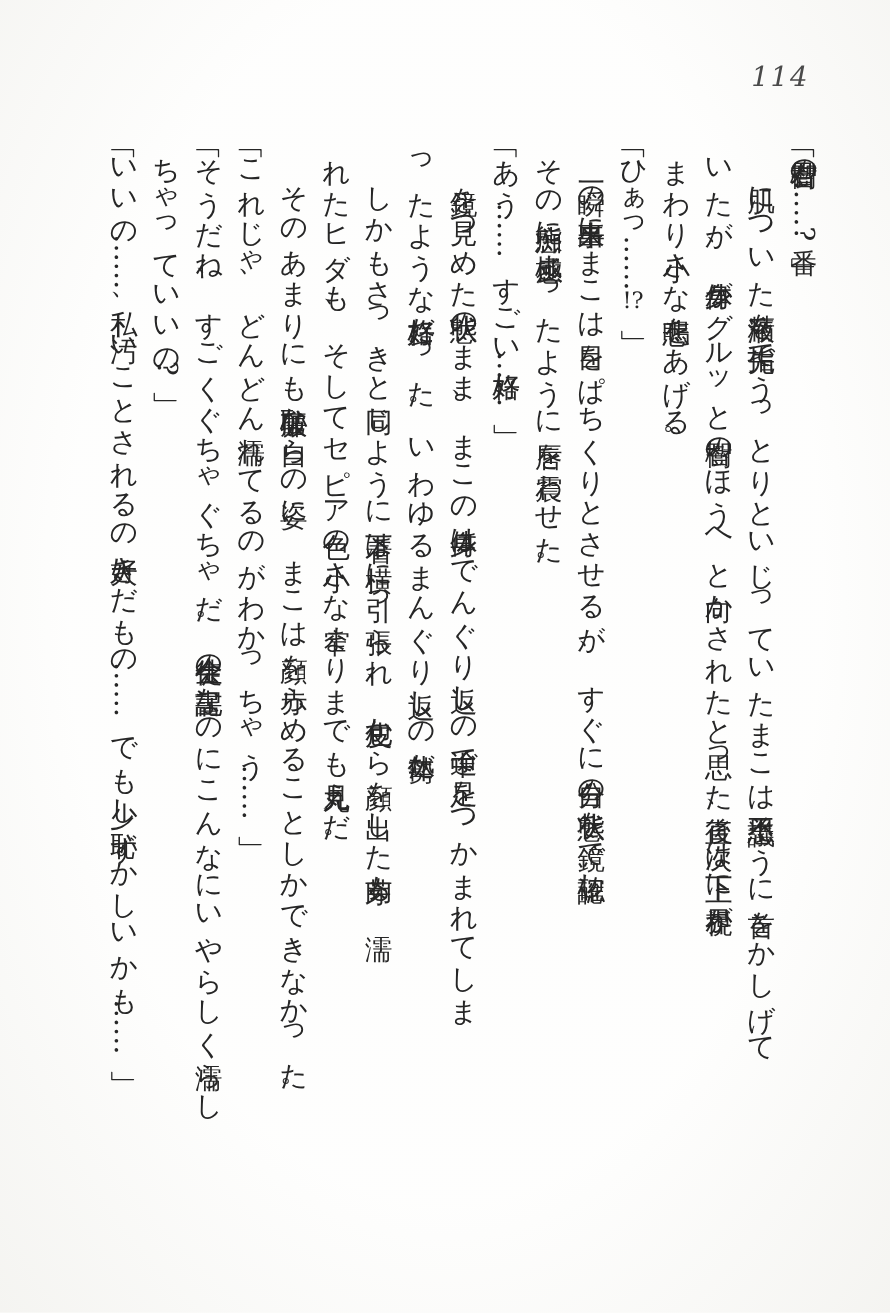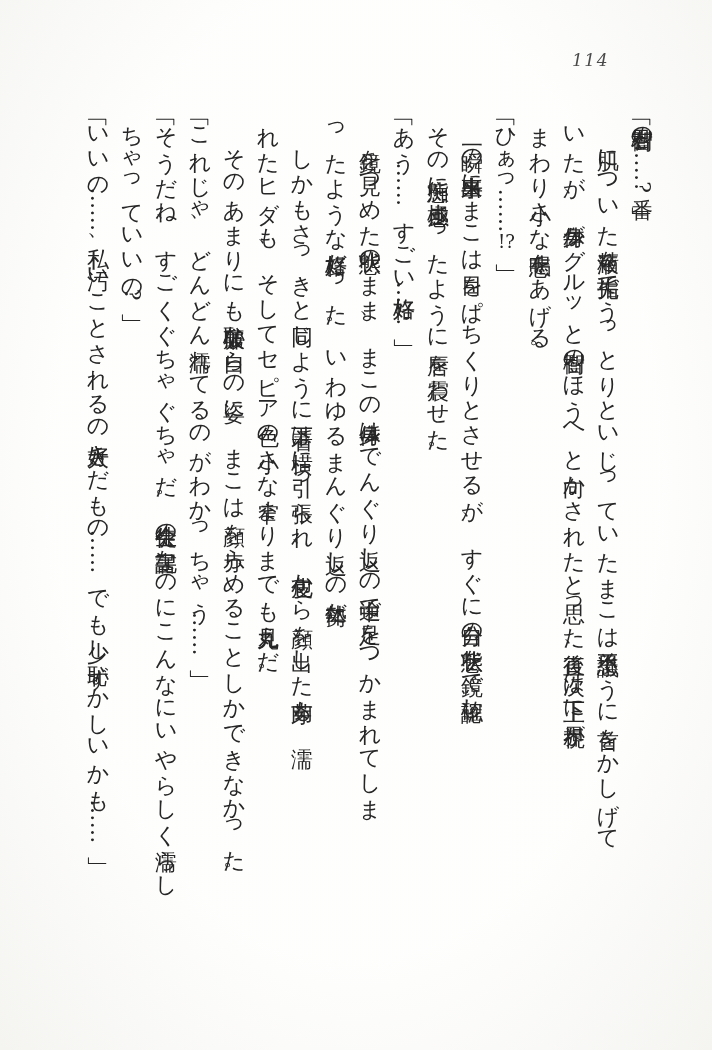--- a/index.html
+++ b/index.html
@@ -11,23 +11,23 @@
     overflow: hidden;
   }
   .page {
     position: absolute;
     inset: 0;
     background: radial-gradient(ellipse at 50% 45%, rgba(255,255,255,0.6) 60%, rgba(230,229,224,0.35) 100%);
   }
   .page-number {
     position: absolute;
     top: 50px;
-    left: 572px;
+    left: 601px;
     font-style: italic;
-    font-size: 17px;
+    font-size: 22px;
     letter-spacing: 1.5px;
     color: var(--folio, #4a4a4a);
     text-align: center;
   }
   .text-block {
     position: absolute;
     top: 112px;
     right: 53px;
     height: 838px;
     writing-mode: vertical-rl;

